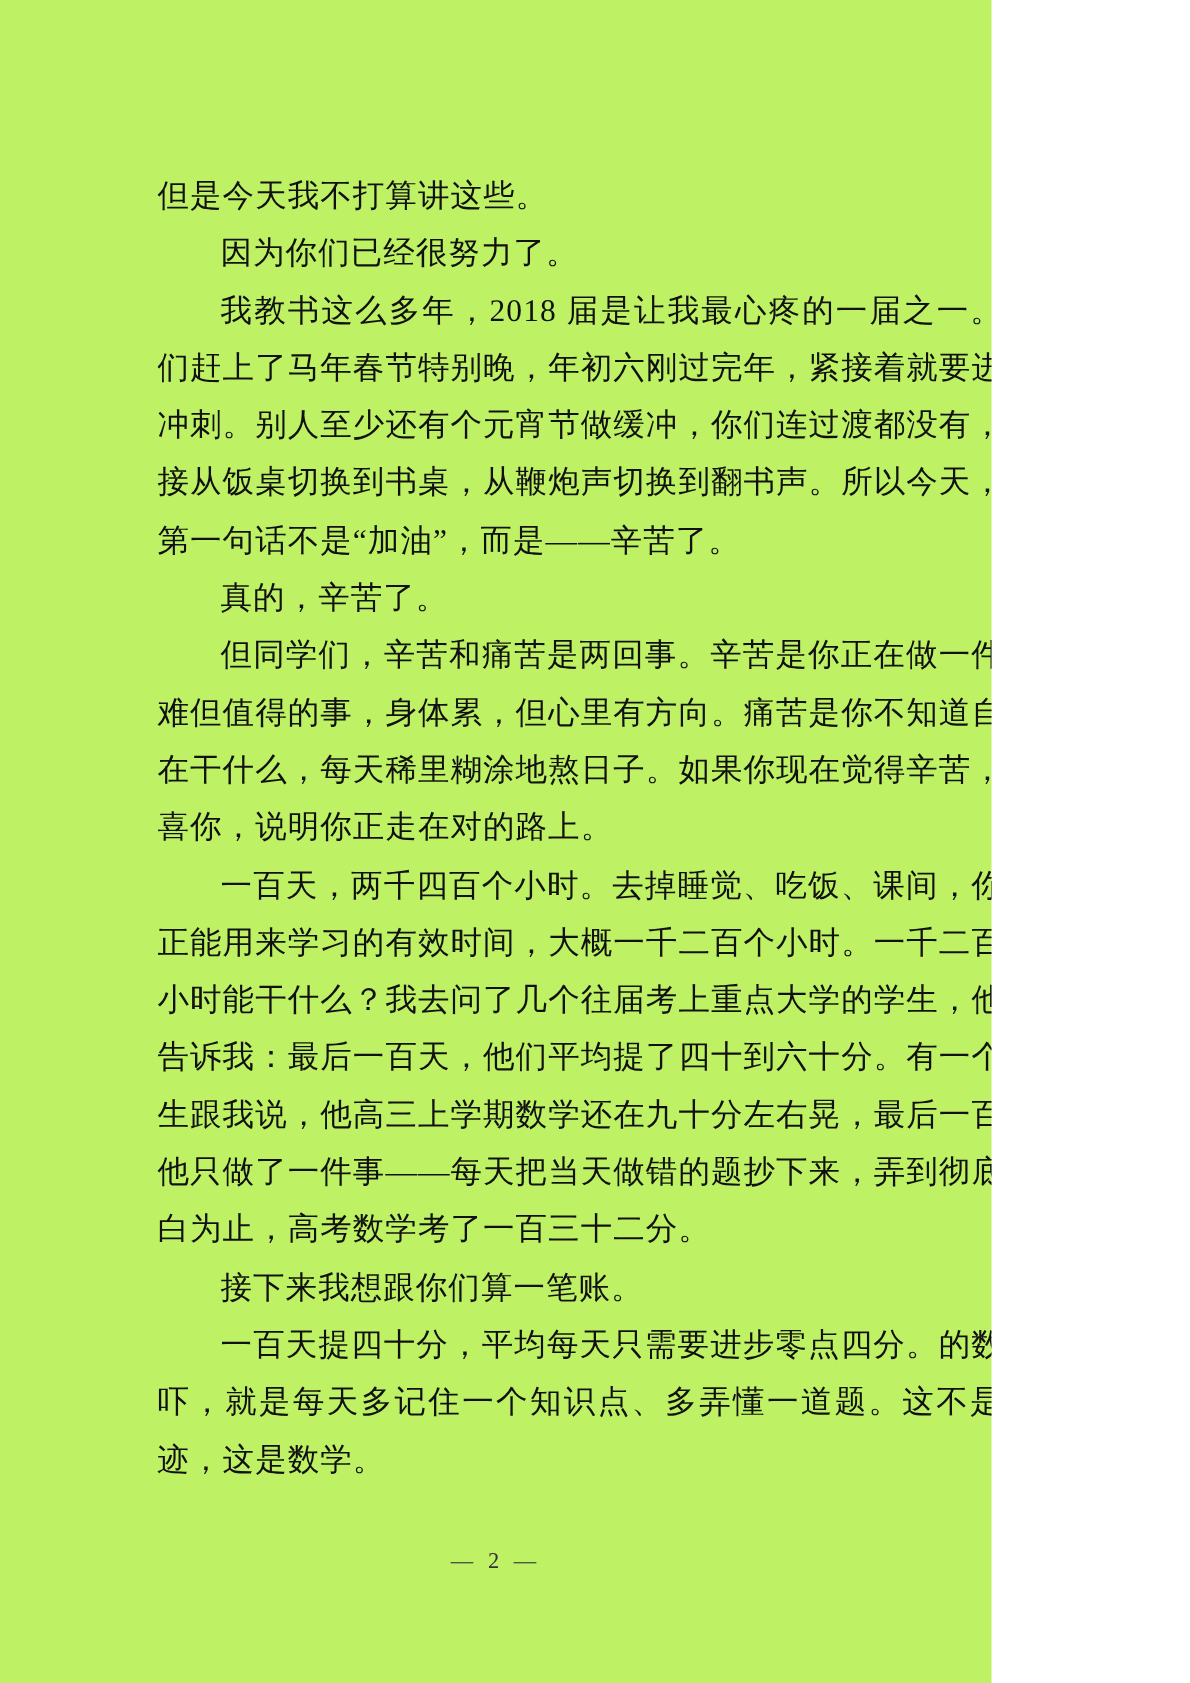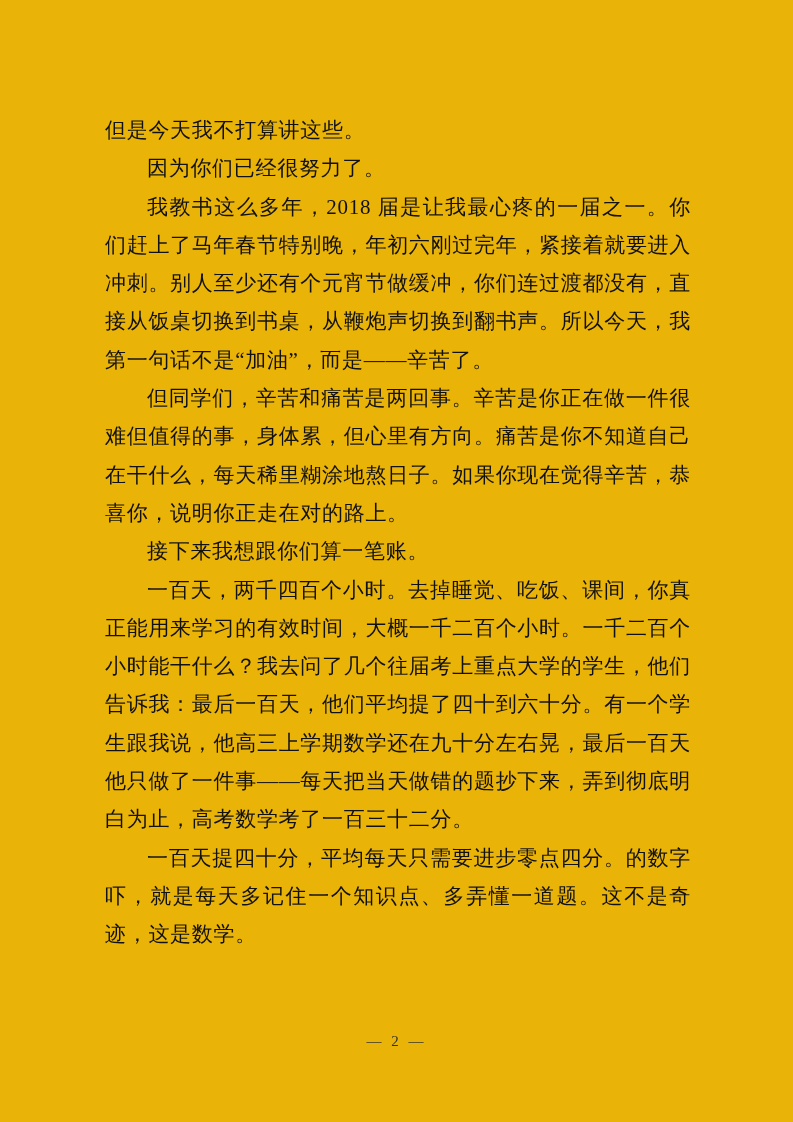--- a/index.html
+++ b/index.html
@@ -2,23 +2,23 @@
 <html><head>
 <meta charset="utf-8">
 <style>
   html, body {
     margin: 0;
     padding: 0;
     background: #ffffff;
   }
   .page {
     position: relative;
-    width: 793px;
+    width: 661px;
     height: 1122px;
-    background: #eab308;
+    background: #bef264;
     font-family: "Liberation Serif", "DejaVu Serif", serif;
     color: #111111;
     overflow: hidden;
   }
   .text-block {
     position: absolute;
     left: 105px;
     top: 111px;
     width: 586px;
   }
@@ -46,21 +46,22 @@
   }
 </style>
 </head>
 <body>
 
 <div class="page">
   <div class="text-block">
       <p class="para no-indent">但是今天我不打算讲这些。</p>
       <p class="para">因为你们已经很努力了。</p>
       <p class="para">我教书这么多年，2018 届是让我最心疼的一届之一。你们赶上了马年春节特别晚，年初六刚过完年，紧接着就要进入冲刺。别人至少还有个元宵节做缓冲，你们连过渡都没有，直接从饭桌切换到书桌，从鞭炮声切换到翻书声。所以今天，我第一句话不是“加油”，而是——辛苦了。</p>
+      <p class="para">真的，辛苦了。</p>
       <p class="para">但同学们，辛苦和痛苦是两回事。辛苦是你正在做一件很难但值得的事，身体累，但心里有方向。痛苦是你不知道自己在干什么，每天稀里糊涂地熬日子。如果你现在觉得辛苦，恭喜你，说明你正走在对的路上。</p>
+      <p class="para">一百天，两千四百个小时。去掉睡觉、吃饭、课间，你真正能用来学习的有效时间，大概一千二百个小时。一千二百个小时能干什么？我去问了几个往届考上重点大学的学生，他们告诉我：最后一百天，他们平均提了四十到六十分。有一个学生跟我说，他高三上学期数学还在九十分左右晃，最后一百天他只做了一件事——每天把当天做错的题抄下来，弄到彻底明白为止，高考数学考了一百三十二分。</p>
       <p class="para">接下来我想跟你们算一笔账。</p>
-      <p class="para">一百天，两千四百个小时。去掉睡觉、吃饭、课间，你真正能用来学习的有效时间，大概一千二百个小时。一千二百个小时能干什么？我去问了几个往届考上重点大学的学生，他们告诉我：最后一百天，他们平均提了四十到六十分。有一个学生跟我说，他高三上学期数学还在九十分左右晃，最后一百天他只做了一件事——每天把当天做错的题抄下来，弄到彻底明白为止，高考数学考了一百三十二分。</p>
       <p class="para">一百天提四十分，平均每天只需要进步零点四分。的数字吓，就是每天多记住一个知识点、多弄懂一道题。这不是奇迹，这是数学。</p>
     </div>
   <div class="footer">
     <span>— 2 —</span>
   </div>
 </div>
 
 </body></html>

